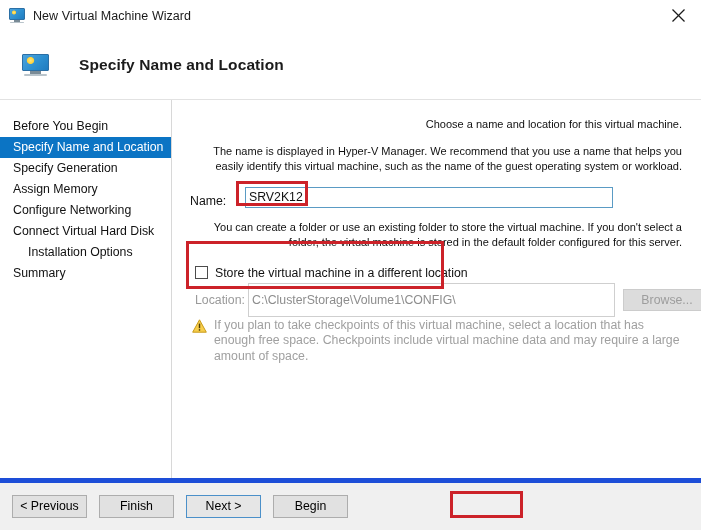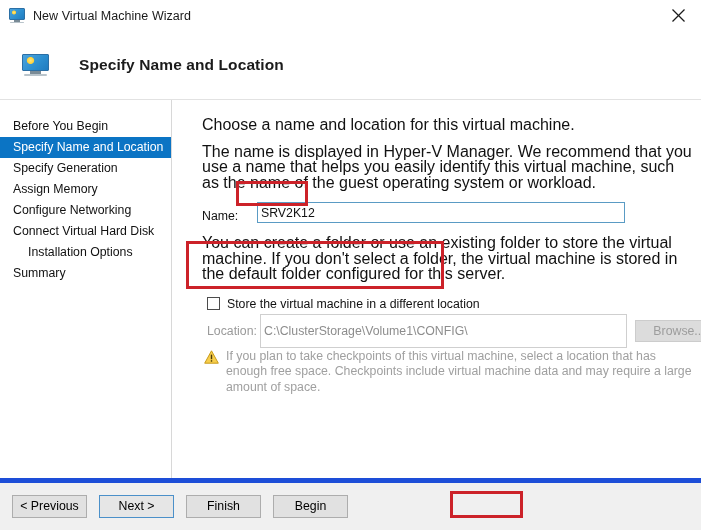--- a/index.html
+++ b/index.html
@@ -119,21 +119,20 @@
     background: #b9c4cb;
     border-radius: 1px;
   }
 
   
   .body-area {
     flex: 1 1 auto;
     display: flex;
     position: relative;
     background: #ffffff;
-    gap: 12px;
   }
 
   
   .sidebar {
     width: 172px;
     flex: 0 0 172px;
     padding-top: 16px;
     border-right: 1px solid #d8d8d8;
     box-sizing: border-box;
     background: #ffffff;
@@ -154,25 +153,26 @@
   }
 
   
   .content {
     flex: 1 1 auto;
     padding: 17px 16px 0 18px;
     box-sizing: border-box;
     position: relative;
   }
   .para {
-    font-size: 16px;
+    font-size: 11px;
     color: #111111;
     line-height: 15.5px;
     margin: 0 0 12px 0;
     max-width: 492px;
+    text-align: right;
   }
   .para.tight { margin-bottom: 11px; }
 
   .row-name {
     display: flex;
     align-items: flex-end;
     margin: 0 0 12px 0;
     height: 21px;
   }
   .label-name {
@@ -390,22 +390,22 @@
           </svg>
         </span>
         <span class="warn-text">If you plan to take checkpoints of this virtual machine, select a location that has enough free space. Checkpoints include virtual machine data and may require a large amount of space.</span>
       </div>
 
     </div>
   </div>
 
   <div class="footer">
     <button class="btn">&lt; Previous</button>
+    <button class="btn">Finish</button>
     <button class="btn focused">Next &gt;</button>
-    <button class="btn">Finish</button>
     <button class="btn">Begin</button>
   </div>
 
 </div>
 
 <div class="annot" id="annot-name"></div>
 <div class="annot" id="annot-location"></div>
 <div class="annot" id="annot-next"></div>
 
 </body></html>

